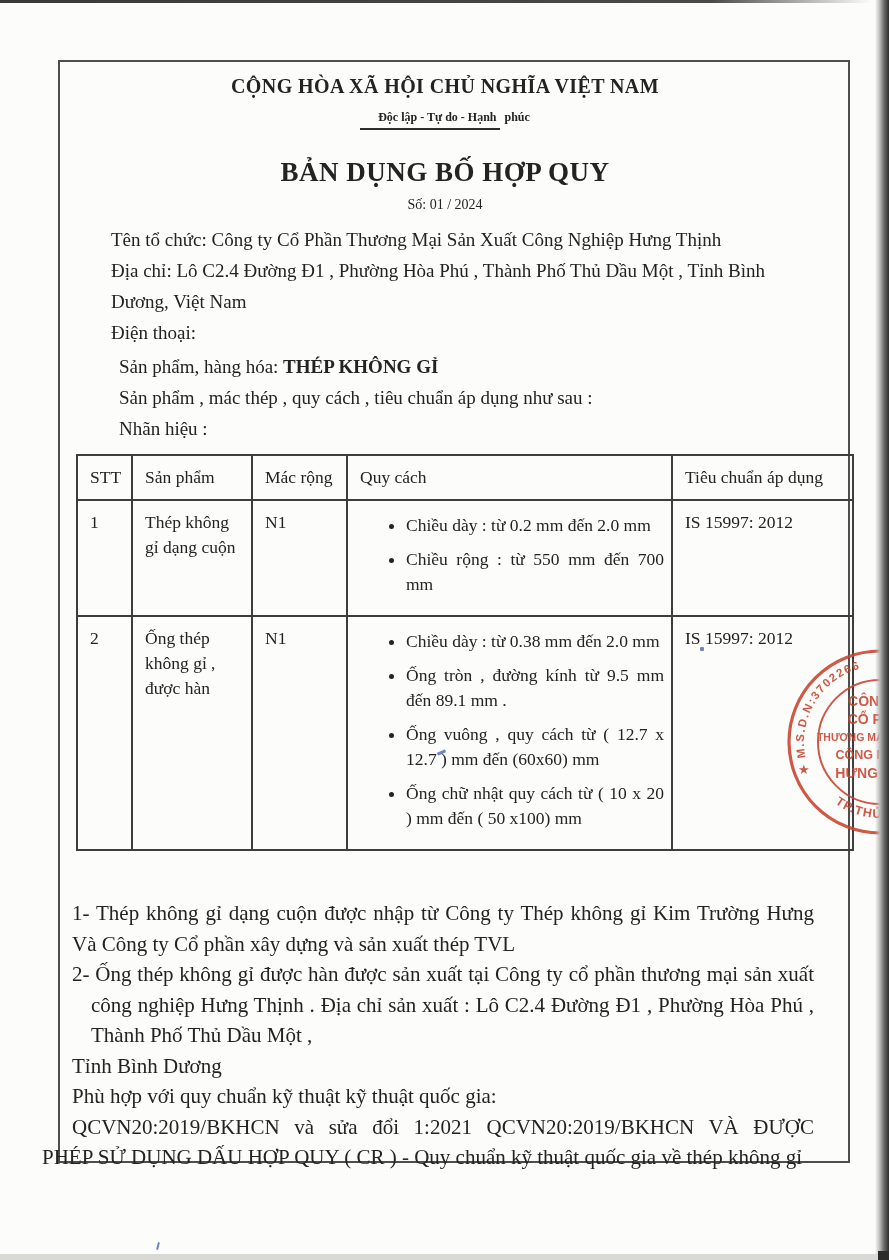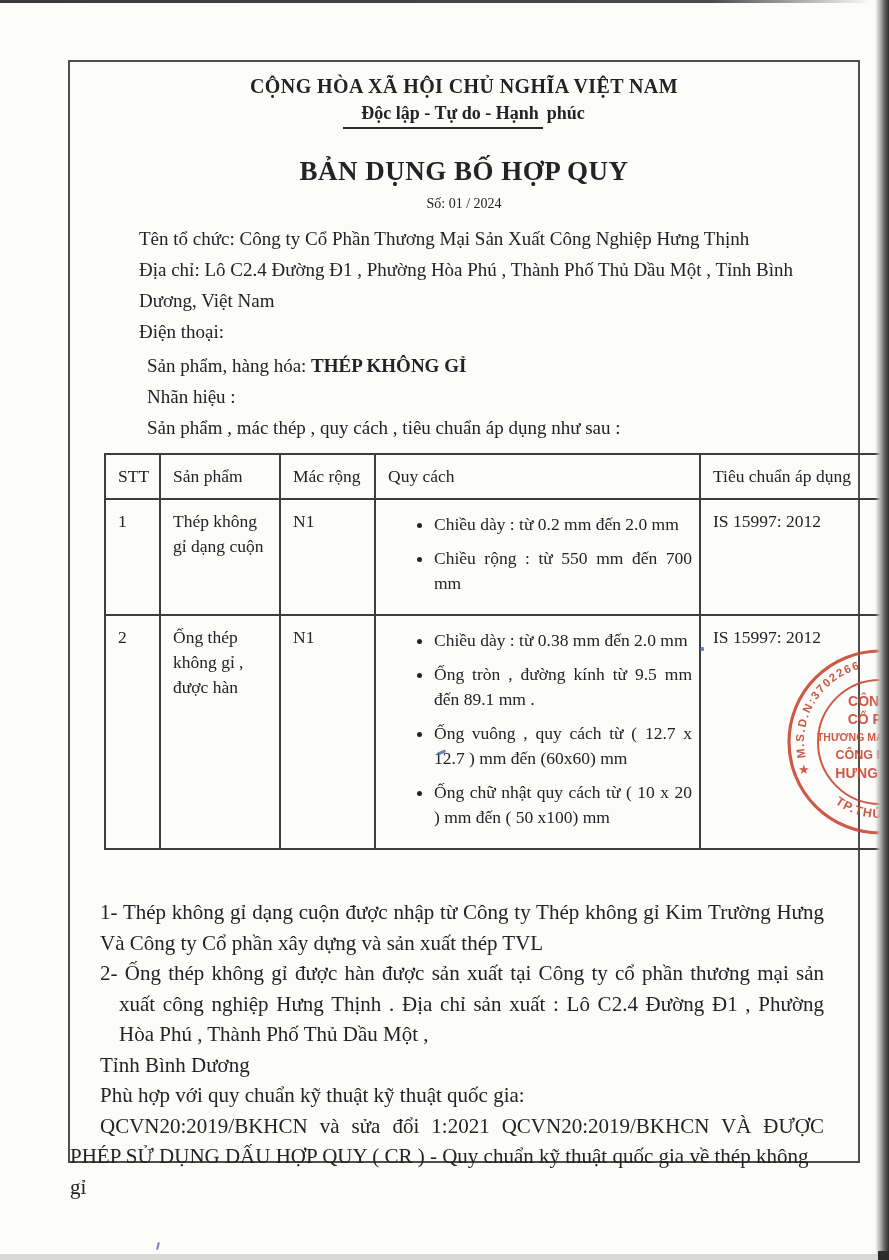--- a/index.html
+++ b/index.html
@@ -12,27 +12,27 @@
   
   .scan-top   { position:absolute; top:0; left:0; width:100%; height:3px;
                 background:linear-gradient(to right,#3a3a3a 0%,#4a4a4a 80%,rgba(70,70,70,0) 98%); }
   .scan-right { position:absolute; top:0; right:0; width:14px; height:100%;
                 background:linear-gradient(to right, rgba(190,190,190,0) 0%, #b9b9b6 35%, #6a6a68 65%, #2e2e2d 100%); }
   .scan-bottom{ position:absolute; bottom:0; left:0; width:100%; height:6px; background:#d9d9d6; }
   .scan-corner{ position:absolute; bottom:0; right:0; width:11px; height:9px; background:#2c2c2b; }
   .ink-speck  { position:absolute; background:#3f5fae; opacity:.75; border-radius:1px; }
 
   .doc-box {
-    position:absolute; left:68px; top:60px; width:792px; height:1103px;
-    border:2px solid #4e4e4c; padding:13px 30px 0 30px;
+    position:absolute; left:58px; top:60px; width:792px; height:1103px;
+    border:2px solid #4e4e4c; padding:13px 30px 0 12px;
   }
 
   .hdr { text-align:center; }
   .hdr-country { font-size:20px; font-weight:bold; letter-spacing:.4px; }
-  .hdr-motto   { font-size:18px; font-weight:bold; margin-top:5px; }
+  .hdr-motto   { font-size:12px; font-weight:bold; margin-top:12px; }
   .motto-underline { display:inline-block; border-bottom:2px solid #2c2c2c; padding:0 4px 3px 18px; }
   .motto-tail { display:inline-block; padding-left:4px; }
   .doc-title  { font-size:27px; font-weight:bold; letter-spacing:.5px; margin-top:27px; }
   .doc-number { font-size:14px; margin-top:9px; }
 
   .info { margin-top:11px; font-size:19px; line-height:31px;margin-left:39px; }
   .info p { margin:0; }
   .info .indent { padding-left:8px; }
   .info .gap-top { margin-top:3px; }
   .product-value { font-weight:bold; }
@@ -75,22 +75,22 @@
       <div class="hdr-motto"><span class="motto-underline">Độc lập - Tự do - Hạnh</span><span class="motto-tail">phúc</span></div>
       <div class="doc-title">BẢN DỤNG BỐ HỢP QUY</div>
       <div class="doc-number">Số: 01 / 2024</div>
     </div>
 
     <div class="info">
       <p>Tên tổ chức: Công ty Cổ Phần Thương Mại Sản Xuất Công Nghiệp Hưng Thịnh</p>
       <p class="addr">Địa chỉ: Lô C2.4 Đường Đ1 , Phường Hòa Phú , Thành Phố Thủ Dầu Một , Tỉnh Bình Dương, Việt Nam</p>
       <p>Điện thoại:</p>
       <p class="indent gap-top"><span>Sản phẩm, hàng hóa: </span><span class="product-value">THÉP KHÔNG GỈ</span></p>
+      <p class="indent">Sản phẩm , mác thép , quy cách , tiêu chuẩn áp dụng như sau :</p>
       <p class="indent">Nhãn hiệu :</p>
-      <p class="indent">Sản phẩm , mác thép , quy cách , tiêu chuẩn áp dụng như sau :</p>
     </div>
 
     <table class="spec">
       <colgroup>
           <col class="c-stt">
           <col class="c-sp">
           <col class="c-mt">
           <col class="c-qc">
           <col class="c-tc">
         </colgroup>

